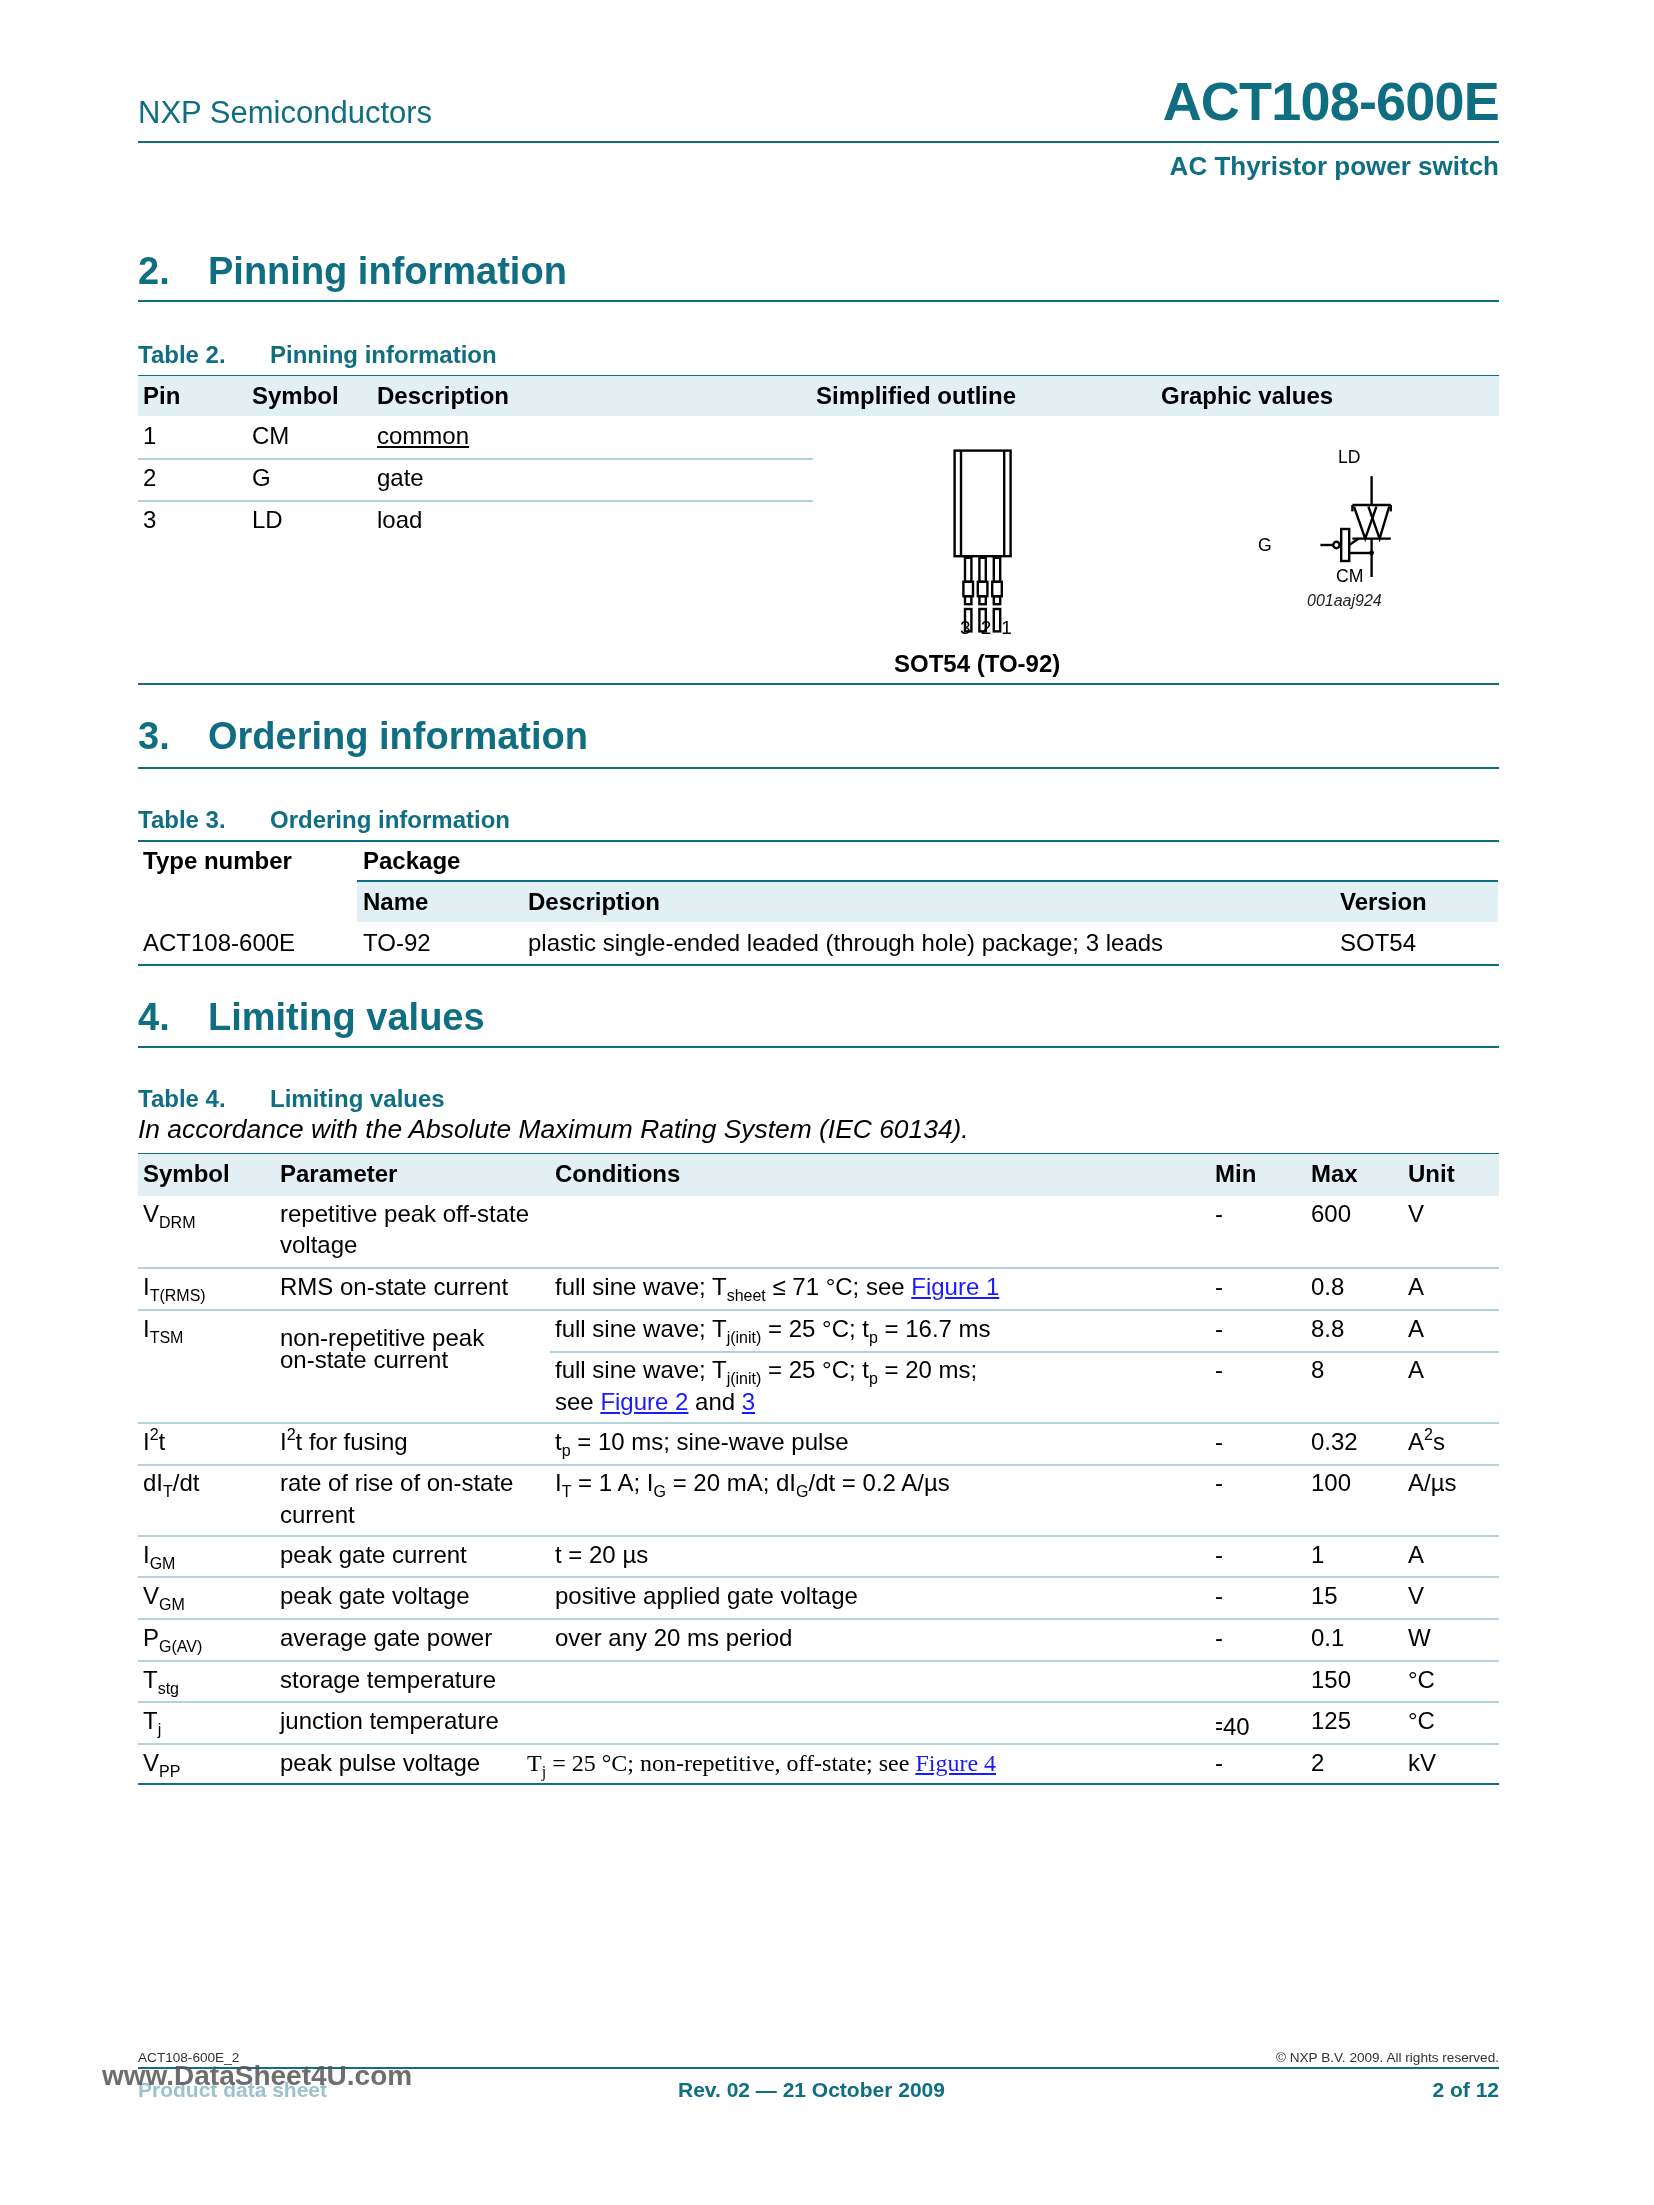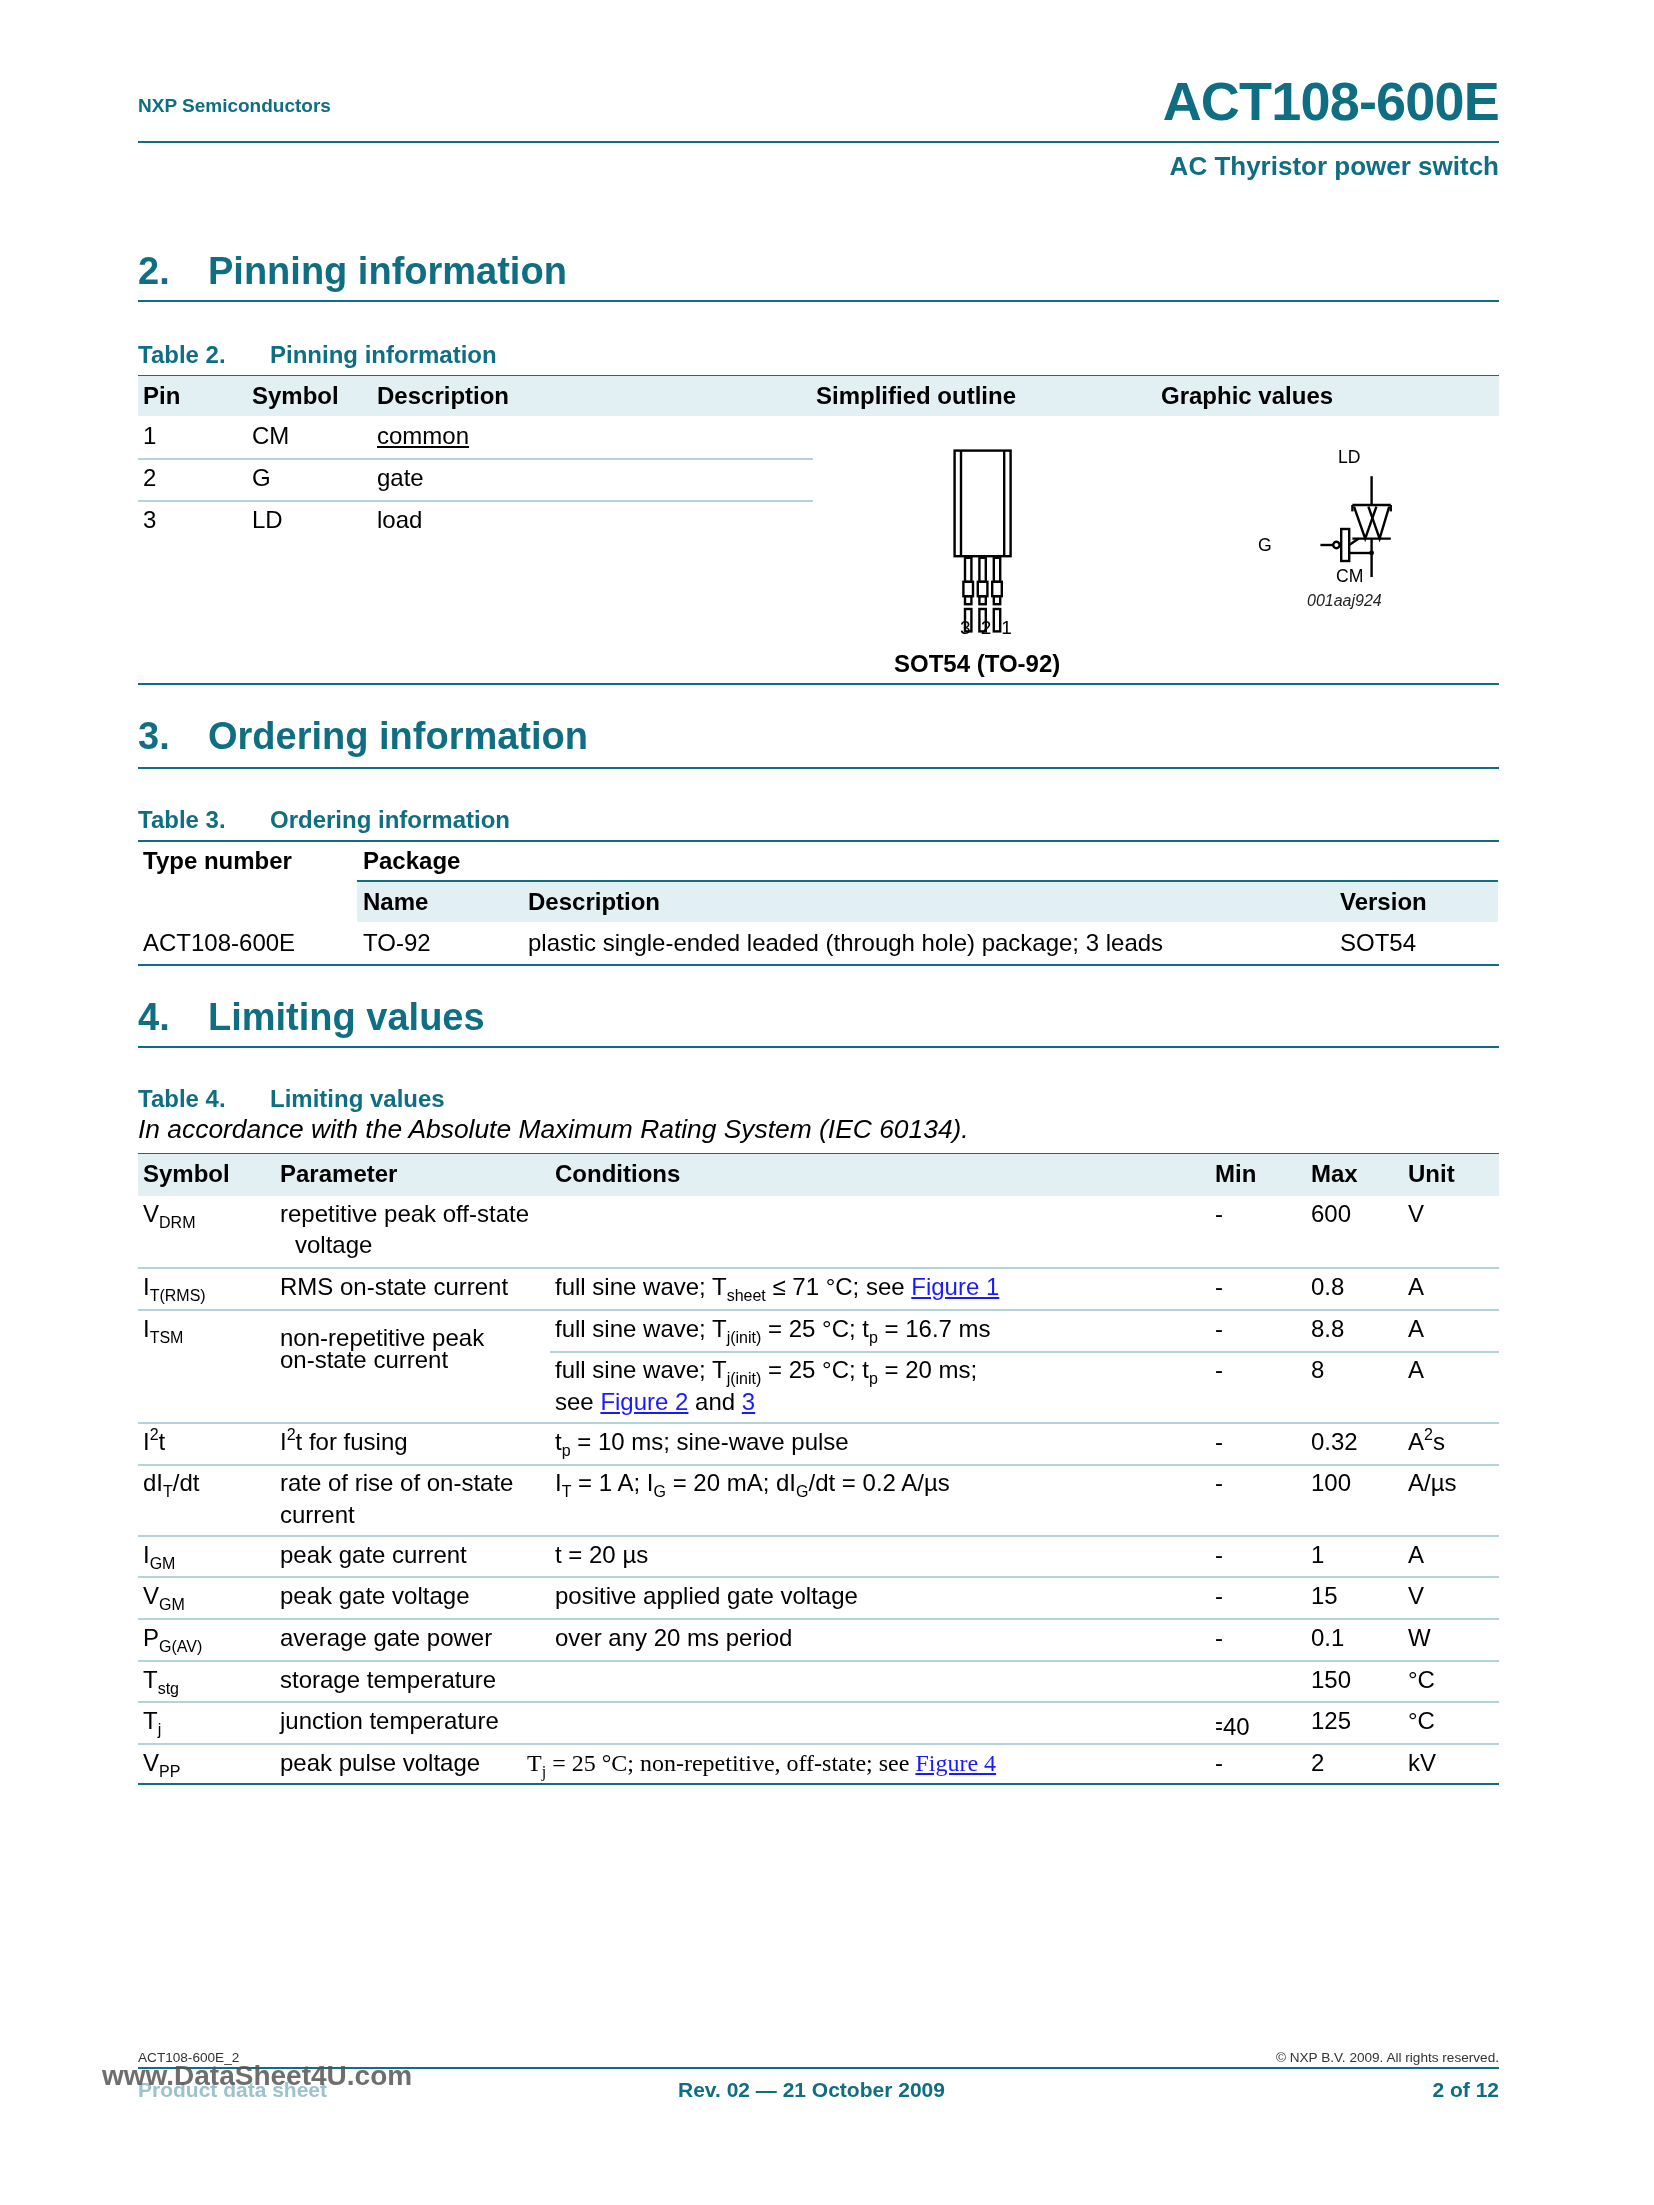--- a/index.html
+++ b/index.html
@@ -2,21 +2,21 @@
 <html style="font-size:13px"><head>
 <meta charset="utf-8">
 <style>
   * { box-sizing: border-box; margin: 0; padding: 0; }
   html, body { width: 1655px; height: 2205px; background: #ffffff; overflow: hidden; }
   body { position: relative; font-family: "Liberation Sans", sans-serif; color: #000; }
   .abs { position: absolute; }
   .teal { color: #0f6e82; }
   .rule { position: absolute; left: 138px; width: 1361px; height: 2.4px; background: #0f6e82; }
   .rule-thin { position: absolute; height: 1.6px; background: #0f6e82; }
-  .brand { left: 138px; top: 95px; font-size: 19px; font-weight: bold; }
+  .brand { left: 138px; top: 95px; font-size: 31px; font-weight: normal; }
   .doc-title { right: 156px; top: 70px; font-size: 54px; font-weight: bold; letter-spacing: -0.8px; }
   .doc-sub { right: 156px; top: 151px; font-size: 26px; font-weight: bold; }
   .sec-title { left: 138px; font-size: 38px; font-weight: bold; }
   .sec-title .num { display: inline-block; width: 70px; }
   .tcap { left: 138px; font-size: 24px; font-weight: bold; }
   .tcap .num { display: inline-block; width: 132px; }
   .tnote { left: 138px; font-size: 26.4px; font-style: italic; }
   .hdrbg { position: absolute; background: #e3f0f3; }
   .cell { position: absolute; font-size: 24px; line-height: 30px; white-space: nowrap; }
   .b { font-weight: bold; }
@@ -151,21 +151,21 @@
   <div class="cell b" style="left:143px; top:1159px;">Symbol</div>
   <div class="cell b" style="left:280px; top:1159px;">Parameter</div>
   <div class="cell b" style="left:555px; top:1159px;">Conditions</div>
   <div class="cell b" style="left:1215px; top:1159px;">Min</div>
   <div class="cell b" style="left:1311px; top:1159px;">Max</div>
   <div class="cell b" style="left:1408px; top:1159px;">Unit</div>
 
   <div>
     <div class="cell" style="left:143px; top:1199px;"><span>V</span><sub>DRM</sub></div>
     <div class="cell" style="left:280px; top:1199px;">repetitive peak off-state</div>
-    <div class="cell" style="left:295px; top:1230px;">voltage</div>
+    <div class="cell" style="left:280px; top:1230px;">voltage</div>
     <div class="cell" style="left:1215px; top:1199px;">-</div>
     <div class="cell" style="left:1311px; top:1199px;">600</div>
     <div class="cell" style="left:1408px; top:1199px;">V</div>
   </div>
   <div class="sep" style="left:138px; width:1361px; top:1267px;"></div>
 
   <div>
     <div class="cell" style="left:143px; top:1272px;"><span>I</span><sub>T(RMS)</sub></div>
     <div class="cell" style="left:280px; top:1272px;">RMS on-state current</div>
     <div class="cell" style="left:555px; top:1272px;"><span>full sine wave; T</span><sub>sheet</sub><span> ≤ 71 °C; see </span><span class="link">Figure 1</span></div>

